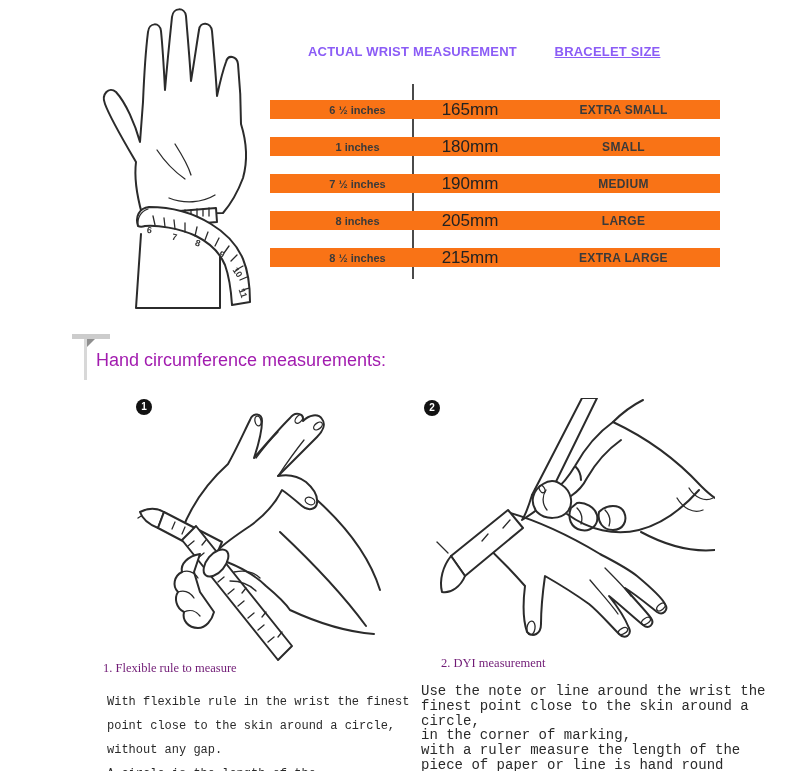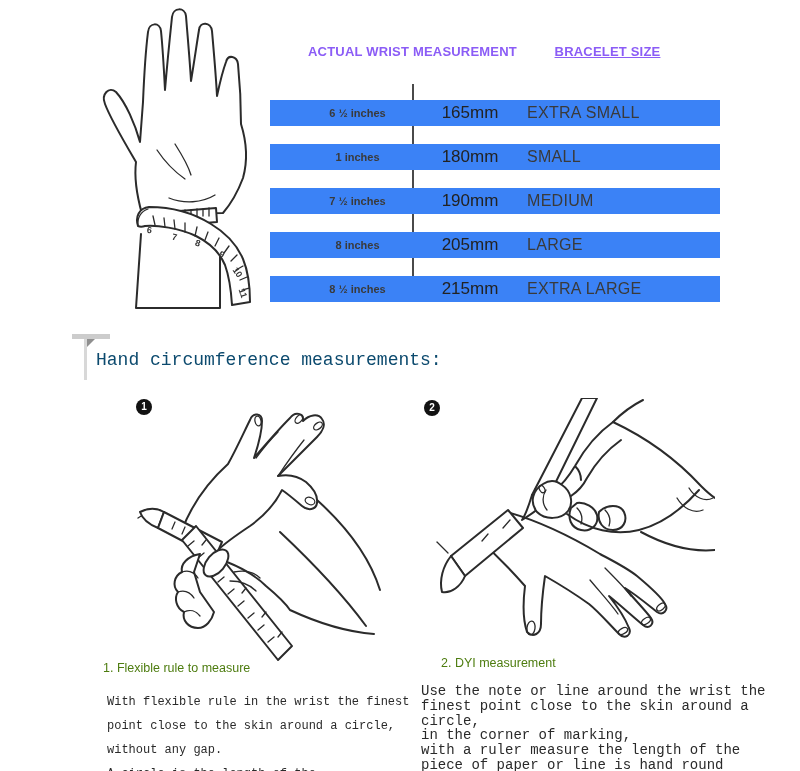--- a/index.html
+++ b/index.html
@@ -5,43 +5,43 @@
   html,body{margin:0;padding:0;background:#fff;}
   #canvas{position:relative;width:800px;height:771px;background:#ffffff;overflow:hidden;
           font-family:"Liberation Sans",sans-serif;color:#222;}
   
   .tbl-hdr{position:absolute;top:44px;font-weight:bold;font-size:13px;color:#8b5cf6;
            text-align:center;letter-spacing:.2px;}
   #hdr-measure{left:270px;width:285px;}
   #hdr-size{left:530px;width:155px;text-decoration:underline;}
   #col-divider{position:absolute;left:412px;top:84px;width:2px;height:195px;background:#4a4a4a;}
   #rows{position:absolute;left:270px;top:100px;width:450px;}
-  .srow{height:26px;margin-bottom:18px;background:#3b82f6;display:grid;
+  .srow{height:19px;margin-bottom:18px;background:#f97316;display:grid;
         grid-template-columns:143px 114px 193px;align-items:center;}
   .c-in{font-size:11px;font-weight:bold;color:#3a3a3a;text-align:center;padding-left:32px;}
   .c-mm{font-size:17px;color:#222;text-align:center;}
-  .c-sz{font-size:16px;font-weight:normal;color:#3a3a3a;letter-spacing:.3px;}
-  
-  #section-title{position:absolute;left:96px;top:350px;font-family:Liberation Mono, monospace;
-                 font-size:18px;color:#0c4a6e;white-space:nowrap;}
+  .c-sz{font-size:12px;font-weight:bold;color:#3a3a3a;text-align:center;letter-spacing:.3px;}
+  
+  #section-title{position:absolute;left:96px;top:350px;font-family:Liberation Sans, sans-serif;
+                 font-size:18px;color:#a21caf;white-space:nowrap;}
   .mark-h{position:absolute;left:72px;top:334px;width:38px;height:5px;background:#cccccc;}
   .mark-tri{position:absolute;left:84px;top:339px;width:0;height:0;
             border-top:11px solid #8f8f8f;border-right:11px solid transparent;}
   .mark-v{position:absolute;left:84px;top:339px;width:3px;height:41px;background:#d8d8d8;}
   
   svg{position:absolute;}
   #illu-wrist{left:85px;top:2px;}
   #illu-step1{left:130px;top:400px;}
   #illu-step2{left:415px;top:398px;}
   .badge{position:absolute;width:16px;height:16px;border-radius:50%;background:#121212;color:#fff;
          font:bold 10px/16px "Liberation Sans",sans-serif;text-align:center;}
   #badge1{left:136px;top:399px;}
   #badge2{left:424px;top:400px;}
   
-  .cap{position:absolute;font-family:Liberation Sans, sans-serif;font-size:12.5px;color:#4d7c0f;
+  .cap{position:absolute;font-family:Liberation Serif, serif;font-size:12.5px;color:#701a75;
        white-space:nowrap;}
   #cap1{left:103px;top:661px;}
   #cap2{left:441px;top:656px;}
   .body-txt{position:absolute;font-family:"Liberation Mono",monospace;color:#2a2a2a;
             white-space:pre-line;}
   #body1{left:107px;top:690px;font-size:12px;line-height:24px;width:310px;}
   #body2{left:421px;top:684px;font-size:14px;line-height:14.8px;width:350px;}
   .ink{stroke:#2b2b2b;stroke-width:2;fill:none;stroke-linecap:round;stroke-linejoin:round;}
   .inkf{stroke:#2b2b2b;stroke-width:2;fill:#ffffff;stroke-linejoin:round;}
   .thin{stroke:#2b2b2b;stroke-width:1.3;fill:none;stroke-linecap:round;}

